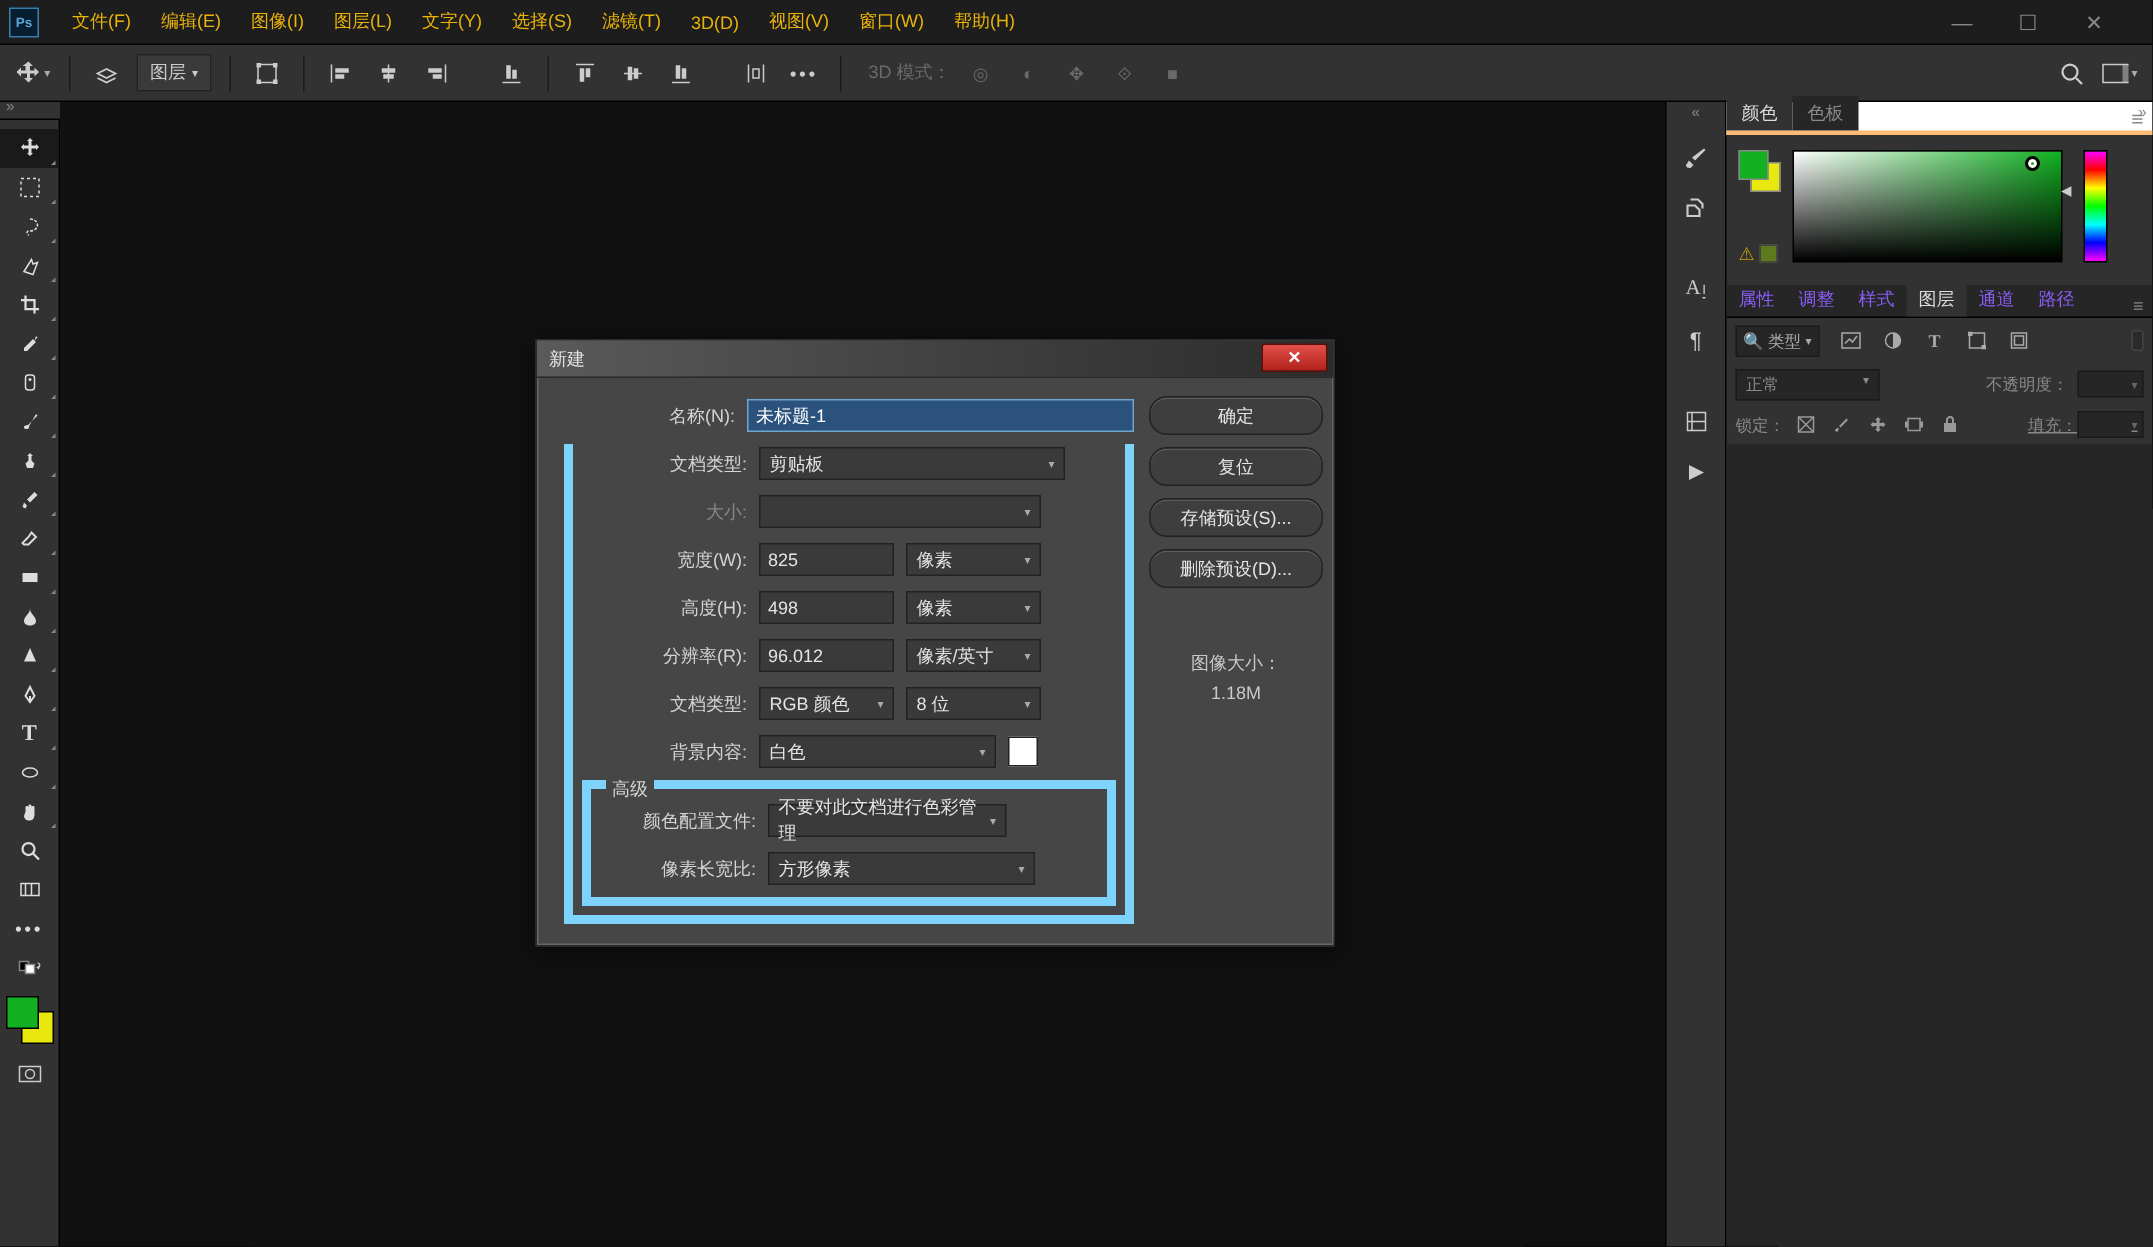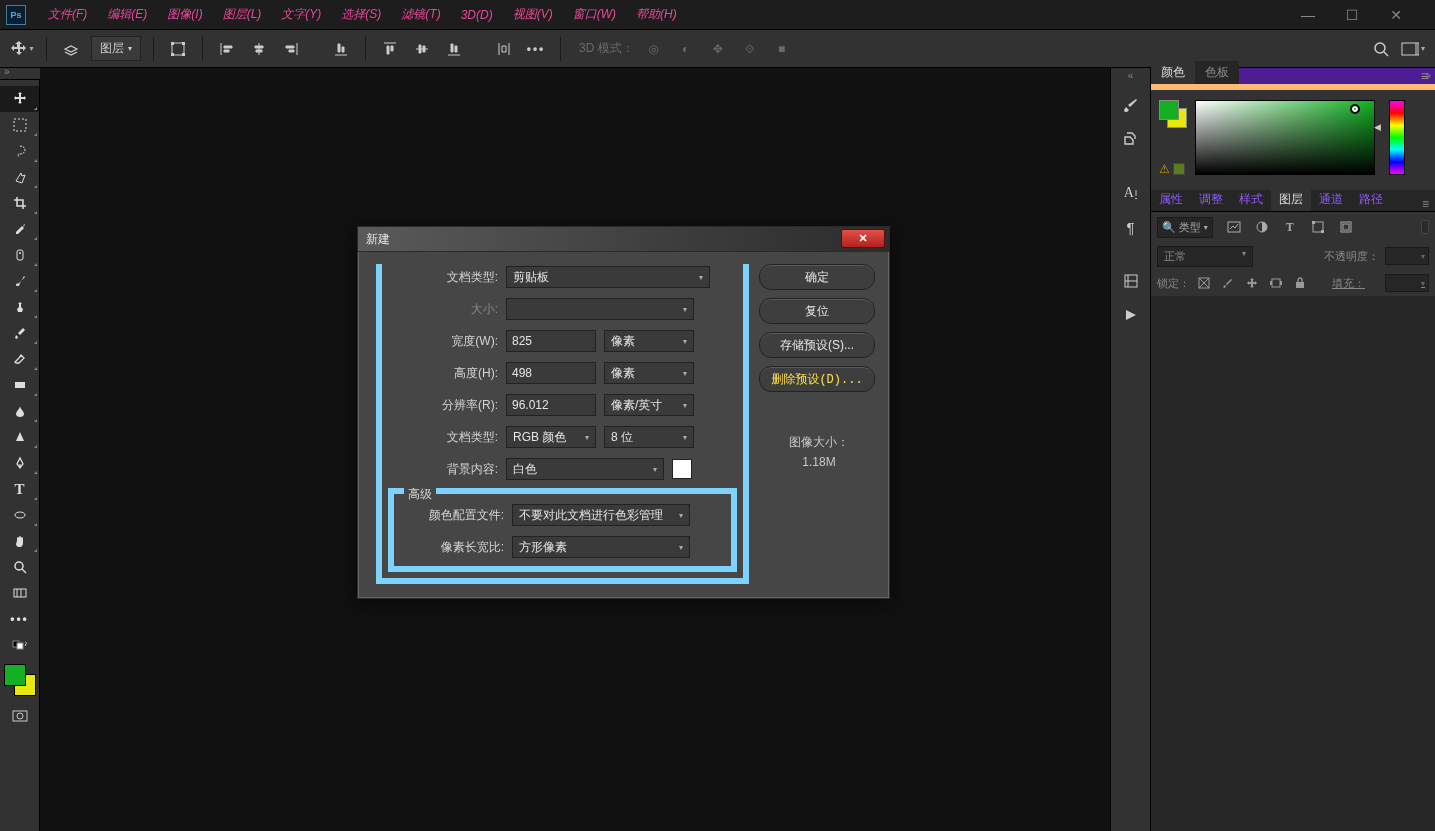--- a/index.html
+++ b/index.html
@@ -27,23 +27,22 @@
   background: #071e30;
   border: 1px solid #3b7ea8;
   color: #5aa6d8;
   font-size: 9px;
   font-weight: bold;
   display: flex; align-items: center; justify-content: center;
   margin-right: 12px;
 }
 .menubar .menu-item {
   padding: 6px 10px;
-  color: #ec4899;
+  color: #eab308;
   cursor: default;
-  font-style: italic;
 }
 .win-controls { margin-left: auto; display: flex; gap: 14px; padding-right: 18px; }
 .win-controls .wc { width: 30px; height: 20px; display:flex; align-items:center; justify-content:center; color:#888; font-size:14px; }
 
 
 .optbar {
   height: 38px;
   background: #323232;
   border-bottom: 1px solid #000;
   display: flex;
@@ -114,21 +113,21 @@
 .panels {
   width: 285px;
   background: #323232;
   border-left: 1px solid #000;
   display: flex;
   flex-direction: column;
   position: relative;
 }
 .panel-collapse { position:absolute; top:2px; right:4px; color:#888; font-size:10px; z-index:3;}
 .panel-tabs {
-  display:flex; gap:0; background:#4c1d95; border-bottom:6px solid #fdba74; height:22px; align-items:flex-end;
+  display:flex; gap:0; background:#ffffff; border-bottom:3px solid #fdba74; height:22px; align-items:flex-end;
   padding-top: 6px;
 }
 .panel-tabs .tab {
   padding: 3px 10px; font-size:12px; color:#8a8a8a; background:#262626;
 }
 .panel-tabs .tab.active { background:#323232; color:#dcdcdc;}
 .panel-tabs .menu { margin-left:auto; padding-right:6px; color:#888; font-size:14px;}
 .color-panel-body {
   height: 100px;
   display:flex; align-items:flex-start; padding:10px 8px 4px 8px; gap:8px;
@@ -163,21 +162,21 @@
 .layer-icons { display:flex; gap:10px; margin-left:4px;}
 .layer-icons .li { width:18px; height:18px; display:flex; align-items:center; justify-content:center; color:#aaa; font-size:12px;}
 .layer-toggle { margin-left:auto; width:8px; height:14px; background:#2a2a2a; border-radius:2px; border:1px solid #444;}
 .layer-row2 { height:28px; display:flex; align-items:center; padding:0 6px; gap:6px; font-size:11px; color:#888;}
 .layer-dd2 { background:#262626; border:1px solid #1a1a1a; padding:2px 6px; color:#888; width:96px; display:flex; justify-content:space-between;}
 .layer-opacity-label { margin-left:auto; }
 .opacity-dd { background:#262626; border:1px solid #1a1a1a; width:44px; height:18px; display:flex; align-items:center; justify-content:flex-end; padding-right:3px;}
 .layer-lock-row { height:26px; display:flex; align-items:center; padding:0 6px; gap:6px; font-size:11px; color:#888;}
 .lock-icons { display:flex; gap:8px;}
 .lock-icons .li { width:16px; height:16px; display:flex; align-items:center; justify-content:center; color:#999;}
-.fill-dd { margin-left:auto; display:flex; align-items:center; gap:20px;text-decoration:underline;}
+.fill-dd { margin-left:auto; display:flex; align-items:center; gap:0;text-decoration:underline;}
 .fill-box { background:#262626; border:1px solid #1a1a1a; width:44px; height:18px; display:flex; justify-content:flex-end; align-items:center; padding-right:3px;}
 .layer-list { flex:1; background:#262626; }
 
 
 .dialog {
   position: absolute;
   left: 317px; top: 158px;
   width: 533px;
   background: #464646;
   border: 1px solid #2a2a2a;
@@ -222,21 +221,21 @@
 .fieldset {
   border:6px solid #7dd3fc; margin:6px 0 0 18px; padding:8px 6px 6px 6px; position:relative;
 }
 .fieldset .legend { position:absolute; top:-8px; left:10px; background:#464646; padding:0 4px; color:#d4d4d4; font-size:12px;}
 .dlg-btn {
   height:26px; background:#3e3e3e; border:1px solid #222; border-radius:12px;
   display:flex; align-items:center; justify-content:center; color:#e4e4e4; font-size:12px;
   box-shadow: inset 0 1px 0 #5a5a5a;
   width:116px;
 }
-.dlg-btn.disabled { color:#fde047;font-family:Liberation Mono, monospace; }
+.dlg-btn.disabled { color:#e5e5e5; }
 .img-size { margin-top:32px; color:#c8c8c8; font-size:12px; text-align:center; line-height:1.7;}
 .bg-swatch { width:20px; height:20px; background:#fff; border:1px solid #222; margin-left:8px;}
 
 svg { display:block; }
 </style>
 </head>
 <body>
 
 <div class="menubar">
   <div class="ps-logo">Ps</div>
@@ -500,20 +499,24 @@
 
   <div class="canvas-area">
 
     <div class="dialog">
       <div class="dlg-title">
         <span>新建</span>
         <div class="dlg-close">✕</div>
       </div>
       <div class="dlg-body">
         <div class="dlg-left">
+          <div class="dlg-row">
+            <div class="dlg-label">名称(N):</div>
+            <input class="dlg-input name-input" value="未标题-1" style="">
+          </div>
           <div class="fieldset" style="margin-top:0; border-top:none; padding-top:0; margin-left:8px">
             <div class="dlg-row">
               <div class="dlg-label" style="width:118px">文档类型:</div>
               <div class="dd" style="width:204px">
                   <span>剪贴板</span>
                   <span class="caret">▾</span>
                 </div>
             </div>
             <div class="dlg-row">
               <div class="dlg-label" style="width:118px;color:#888">大小:</div>
@@ -562,21 +565,21 @@
               <div class="dd" style="width:158px">
                   <span>白色</span>
                   <span class="caret">▾</span>
                 </div>
               <div class="bg-swatch"></div>
             </div>
             <div class="fieldset" style="margin-left:0">
               <div class="legend">高级</div>
               <div class="dlg-row">
                 <div class="dlg-label" style="width:112px">颜色配置文件:</div>
-                <div class="dd" style="width:178px">
+                <div class="dd" style="width:159px">
                     <span>不要对此文档进行色彩管理</span>
                     <span class="caret">▾</span>
                   </div>
               </div>
               <div class="dlg-row" style="margin-bottom:0">
                 <div class="dlg-label" style="width:112px">像素长宽比:</div>
                 <div class="dd" style="width:178px">
                     <span>方形像素</span>
                     <span class="caret">▾</span>
                   </div>

